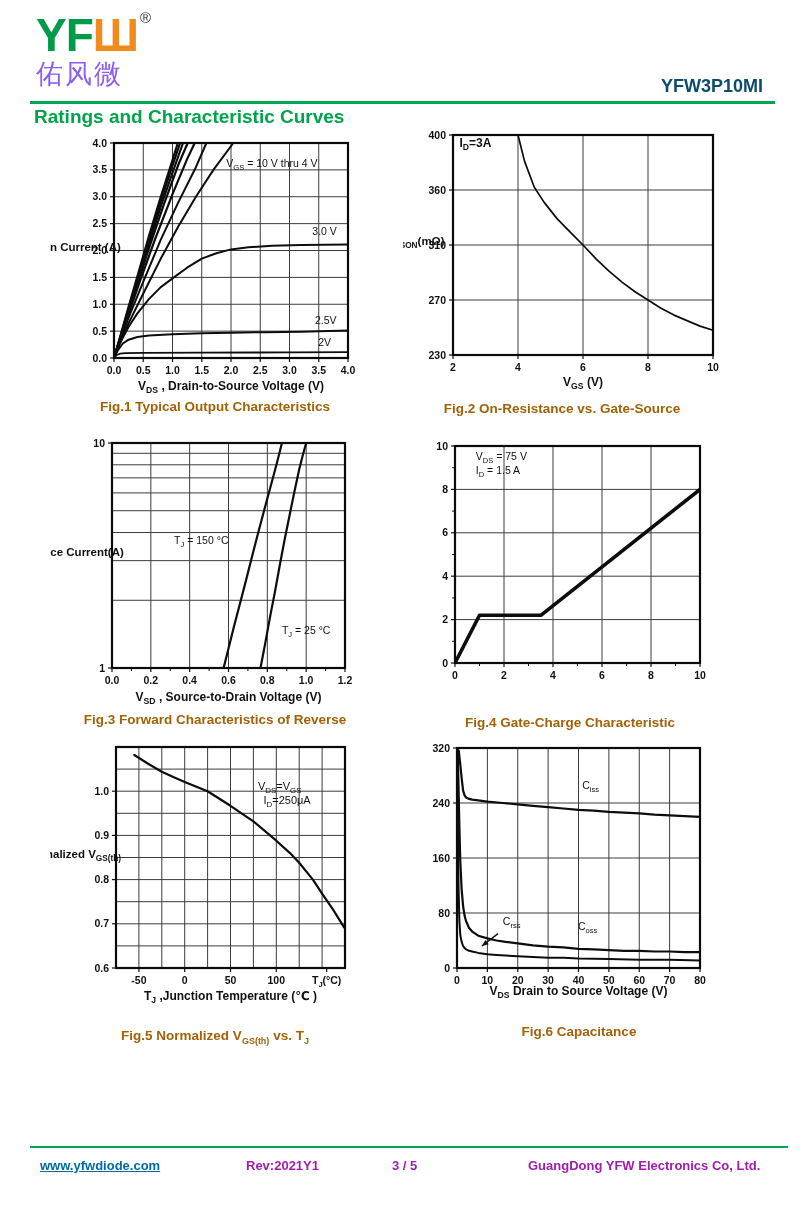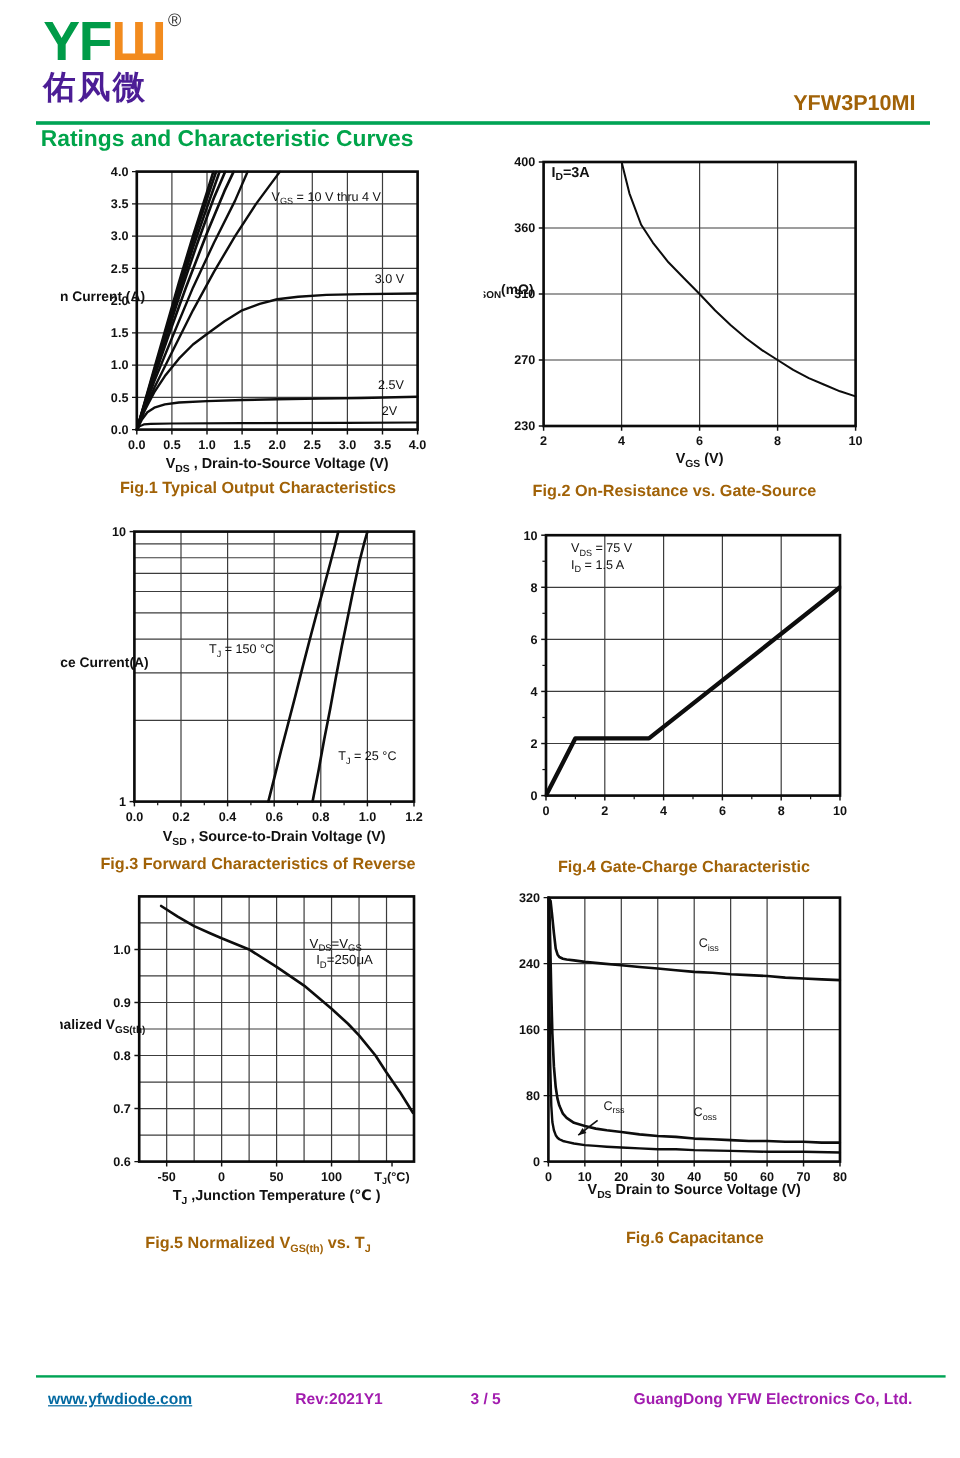--- a/index.html
+++ b/index.html
@@ -4,22 +4,22 @@
 <style>
   html,body{margin:0;padding:0;background:#fff;}
   body{width:800px;height:1215px;position:relative;font-family:"Liberation Sans","DejaVu Sans",sans-serif;color:#111;}
   .page{position:absolute;inset:0;background:#ffffff;overflow:hidden;}
   
   .logo{position:absolute;left:36px;top:10px;line-height:1;}
   .lg-en{font-weight:700;font-size:46px;letter-spacing:-1px;}
   .lg-yf{color:#009B48;}
   .lg-w{color:#F28B1E;}
   .lg-reg{color:#333;font-size:15px;font-weight:400;vertical-align:28px;margin-left:2px;}
-  .lg-cn{font-weight:700;font-size:27px;color:#4c1d95;margin-top:3px;letter-spacing:2px;}
-  .part{position:absolute;right:37px;top:76px;font-weight:700;font-size:18px;color:#a16207;}
+  .lg-cn{font-weight:400;font-size:27px;color:#8b5cf6;margin-top:3px;letter-spacing:2px;}
+  .part{position:absolute;right:37px;top:76px;font-weight:700;font-size:18px;color:#0c4a6e;}
   .rule{position:absolute;left:30px;right:25px;height:3px;background:#00A455;}
   .rule-top{top:101px;}
   .rule-bottom{top:1146px;height:2px;right:12px;}
   .sec-title{position:absolute;left:34px;top:106px;font-weight:700;font-size:19px;color:#00A44A;}
   
   .fig{position:absolute;}
   .fig .caption{position:absolute;left:0;width:100%;text-align:center;font-weight:700;font-size:13.5px;color:#a16207;white-space:nowrap;}
   .fig .caption sub{font-size:9px;}
   svg text{font-family:"Liberation Sans","DejaVu Sans",sans-serif;}
   

